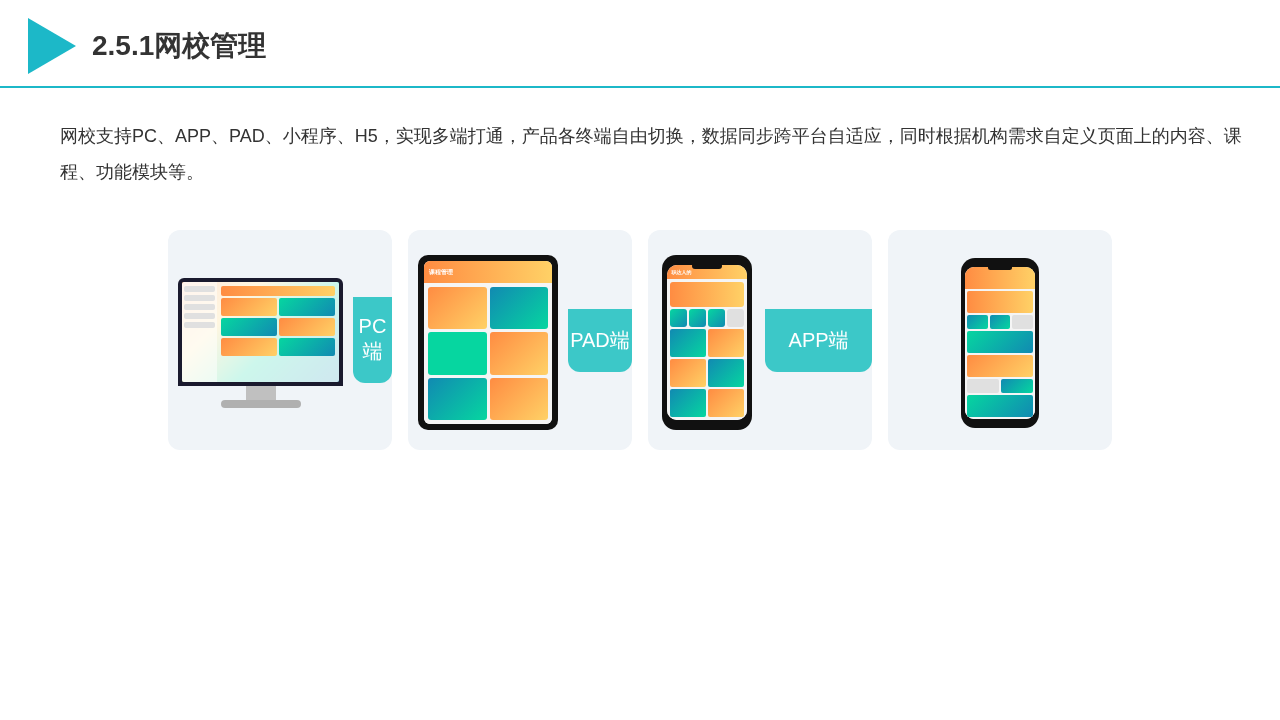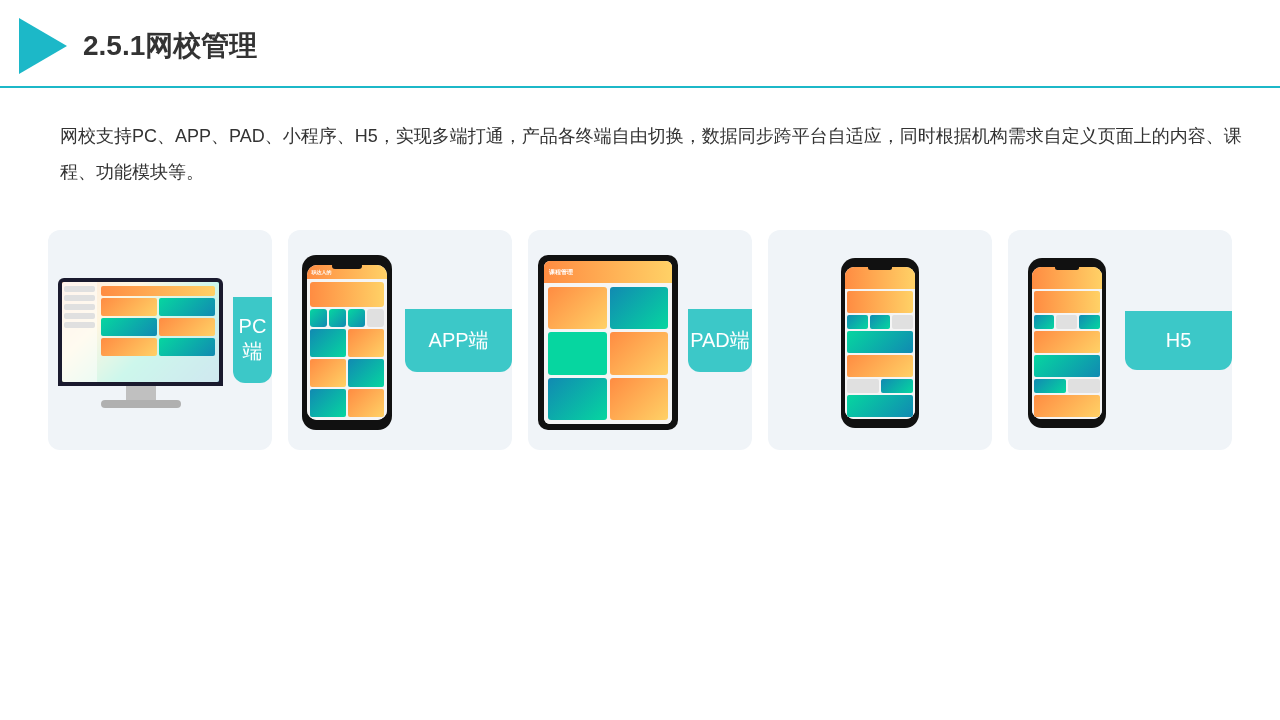--- a/index.html
+++ b/index.html
@@ -10,21 +10,21 @@
       font-family: 'Microsoft YaHei', 'PingFang SC', sans-serif;
       overflow: hidden;
       position: relative;
     }
 
     
     .header {
       display: flex;
       align-items: flex-start;
       justify-content: space-between;
-      padding: 18px 30px 12px 19px;
+      padding: 18px 30px 12px 28px;
       border-bottom: 2px solid #1cb8c8;
     }
 
     .header-left {
       display: flex;
       align-items: center;
       gap: 16px;
     }
 
     .logo-triangle {
@@ -481,55 +481,20 @@
         </div>
         <div class="monitor-base-neck"></div>
         <div class="monitor-base"></div>
       </div>
     </div>
     <div class="card-label">PC端</div>
   </div>
 
   <div class="card">
     <div class="card-image-area">
-      <div class="phone">
-        <div class="phone-notch"></div>
-        <div class="phone-screen">
-          <div class="phone-screen-header">
-            <div class="phone-screen-title">职达人的</div>
-          </div>
-          <div class="phone-screen-body">
-            <div class="phone-banner"></div>
-            <div class="phone-icons-row">
-              <div class="phone-icon-item colored"></div>
-              <div class="phone-icon-item colored"></div>
-              <div class="phone-icon-item colored"></div>
-              <div class="phone-icon-item"></div>
-            </div>
-            <div class="phone-course-row">
-              <div class="phone-course-card"></div>
-              <div class="phone-course-card orange"></div>
-            </div>
-            <div class="phone-course-row">
-              <div class="phone-course-card orange"></div>
-              <div class="phone-course-card"></div>
-            </div>
-            <div class="phone-course-row">
-              <div class="phone-course-card"></div>
-              <div class="phone-course-card orange"></div>
-            </div>
-          </div>
-        </div>
-      </div>
-    </div>
-    <div class="card-label">APP端</div>
-  </div>
-
-  <div class="card">
-    <div class="card-image-area">
       <div class="tablet">
         <div class="tablet-screen">
           <div class="tablet-screen-header">
             <span style="color:white;font-size:6px;font-weight:bold;">课程管理</span>
           </div>
           <div class="tablet-screen-body">
             <div class="tablet-card"></div>
             <div class="tablet-card blue"></div>
             <div class="tablet-card green"></div>
             <div class="tablet-card"></div>
@@ -537,20 +502,55 @@
             <div class="tablet-card"></div>
           </div>
         </div>
       </div>
     </div>
     <div class="card-label">PAD端</div>
   </div>
 
   <div class="card">
     <div class="card-image-area">
+      <div class="phone">
+        <div class="phone-notch"></div>
+        <div class="phone-screen">
+          <div class="phone-screen-header">
+            <div class="phone-screen-title">职达人的</div>
+          </div>
+          <div class="phone-screen-body">
+            <div class="phone-banner"></div>
+            <div class="phone-icons-row">
+              <div class="phone-icon-item colored"></div>
+              <div class="phone-icon-item colored"></div>
+              <div class="phone-icon-item colored"></div>
+              <div class="phone-icon-item"></div>
+            </div>
+            <div class="phone-course-row">
+              <div class="phone-course-card"></div>
+              <div class="phone-course-card orange"></div>
+            </div>
+            <div class="phone-course-row">
+              <div class="phone-course-card orange"></div>
+              <div class="phone-course-card"></div>
+            </div>
+            <div class="phone-course-row">
+              <div class="phone-course-card"></div>
+              <div class="phone-course-card orange"></div>
+            </div>
+          </div>
+        </div>
+      </div>
+    </div>
+    <div class="card-label">APP端</div>
+  </div>
+
+  <div class="card">
+    <div class="card-image-area">
       <div class="phone-mini">
         <div class="phone-mini-notch"></div>
         <div class="phone-mini-screen">
           <div class="phone-mini-header"></div>
           <div class="phone-mini-body">
             <div class="phone-mini-banner"></div>
             <div class="phone-mini-row">
               <div class="phone-mini-item colored"></div>
               <div class="phone-mini-item colored"></div>
               <div class="phone-mini-item"></div>
@@ -561,40 +561,14 @@
               <div class="phone-mini-item"></div>
               <div class="phone-mini-item colored"></div>
             </div>
             <div class="phone-mini-card"></div>
           </div>
         </div>
       </div>
     </div>
   </div>
 
-  <div class="card">
-    <div class="card-image-area">
-      <div class="phone-mini">
-        <div class="phone-mini-notch"></div>
-        <div class="phone-mini-screen">
-          <div class="phone-mini-header"></div>
-          <div class="phone-mini-body">
-            <div class="phone-mini-banner"></div>
-            <div class="phone-mini-row">
-              <div class="phone-mini-item colored"></div>
-              <div class="phone-mini-item"></div>
-              <div class="phone-mini-item colored"></div>
-            </div>
-            <div class="phone-mini-card" style="background: linear-gradient(135deg, #ff8c42, #ffd166);"></div>
-            <div class="phone-mini-card"></div>
-            <div class="phone-mini-row">
-              <div class="phone-mini-item colored"></div>
-              <div class="phone-mini-item"></div>
-            </div>
-            <div class="phone-mini-card" style="background: linear-gradient(135deg, #ff8c42, #ffd166);"></div>
-          </div>
-        </div>
-      </div>
-    </div>
-    <div class="card-label">H5</div>
-  </div>
 
 </div>
 
 </body></html>

